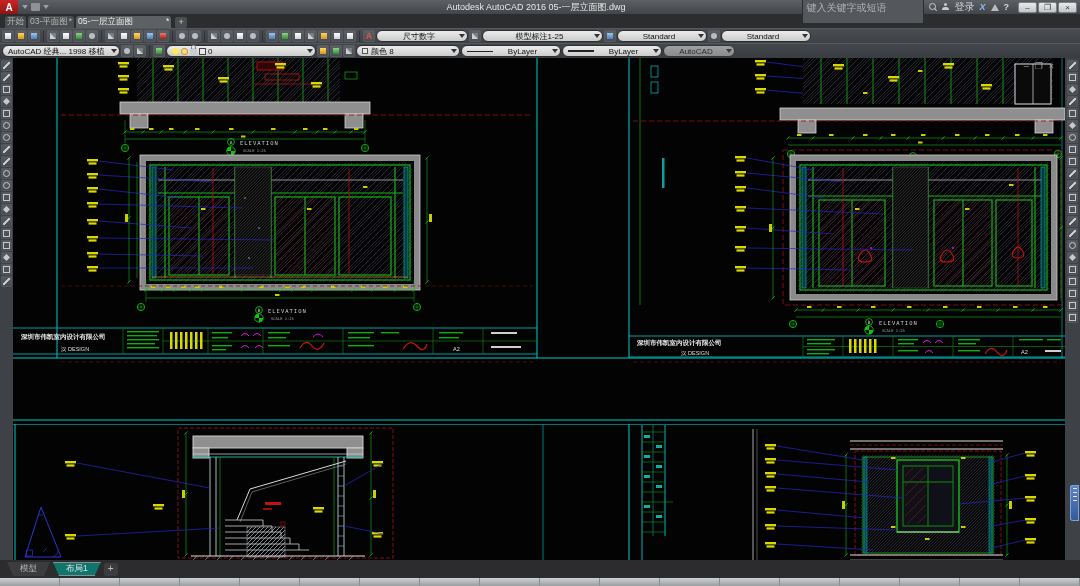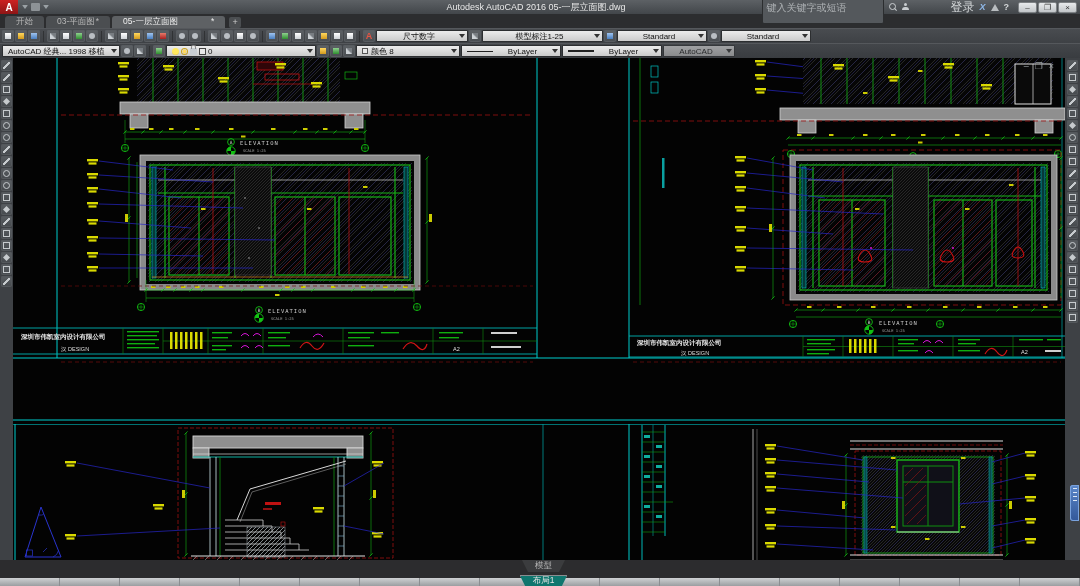--- a/index.html
+++ b/index.html
@@ -17,30 +17,30 @@
   .tright{margin-left:auto;display:flex;align-items:center;gap:5px;padding-right:3px;z-index:2;}
   .searchbox{width:122px;height:18px;background:#54585c;border:1px solid #2b2d2f;border-radius:2px;
     color:#ccc;font-size:10px;padding:16px 3px;}
   .searchbox::placeholder{color:#aeb2b5;}
   .mag{width:8px;height:8px;position:relative;}
   .mag::before{content:"";position:absolute;width:5px;height:5px;border:1.2px solid #c9cdd0;border-radius:50%;left:0;top:0;}
   .mag::after{content:"";position:absolute;width:3px;height:1.2px;background:#c9cdd0;left:4.5px;top:5.5px;transform:rotate(45deg);}
   .person{width:7px;height:8px;position:relative;}
   .person::before{content:"";position:absolute;width:3px;height:3px;border-radius:50%;background:#c9cdd0;left:2px;top:0;}
   .person::after{content:"";position:absolute;width:7px;height:3.5px;border-radius:3px 3px 0 0;background:#c9cdd0;left:0;top:3.8px;}
-  .signin{color:#d5d8da;font-size:12px;margin-left:36px;}
+  .signin{color:#d5d8da;font-size:10px;}
   .xch{color:#8fb8e8;font-weight:bold;font-size:9px;font-style:italic;}
   .tria{width:0;height:0;border-left:4px solid transparent;border-right:4px solid transparent;border-bottom:7px solid #b9bdc0;}
   .helpg{color:#d5d8da;font-size:9px;font-weight:bold;}
   .winbtns{display:flex;gap:1px;margin-left:4px;}
   .wbtn{width:19px;height:11px;background:linear-gradient(#e8eaec,#c2c6c9);border:1px solid #7d8184;
     border-radius:2px;color:#333;font-size:8px;line-height:9px;text-align:center;}
   
   .tabsrow{height:14px;background:#2c2d2f;display:flex;align-items:flex-end;padding-left:5px;}
-  .ftab{height:12px;padding:0 11px;margin-right:2px;font-size:8.5px;color:#b9b9b9;background:#4b4e51;
+  .ftab{height:12px;padding:0 2px;margin-right:2px;font-size:8.5px;color:#b9b9b9;background:#4b4e51;
     border-radius:3px 3px 0 0;display:flex;align-items:flex-start;}
   .ftab.active{background:#5e6164;color:#efefef;gap:32px;}
   .ftab .dirty{margin-left:1px;}
   .newtab{width:12px;height:11px;background:#4b4e51;border-radius:2px;color:#ccc;font-size:9px;
     line-height:10px;text-align:center;margin-left:2px;}
   
   .toolbar{height:15px;background:linear-gradient(#494c50,#3e4145);border-top:1px solid #55585c;
     display:flex;align-items:center;padding:0 2px;gap:1px;}
   .sep{width:1px;height:11px;background:#303234;margin:0 2px;}
   .ic{width:12px;height:12px;border-radius:2px;background:linear-gradient(#5e6266,#484c50);
@@ -48,21 +48,21 @@
   .ic::after{content:"";position:absolute;inset:3px;background:#a7adb2;}
   .ic.v1::after{background:linear-gradient(#fff,#cdd2d6);}
   .ic.v2::after{background:linear-gradient(#ffd75e,#d29a1e);}
   .ic.v3::after{background:linear-gradient(#9fc4ef,#4a7fc0);}
   .ic.v4::after{background:linear-gradient(#e87a6a,#a82020);}
   .ic.v5::after{background:linear-gradient(#8fd08f,#2f8f2f);}
   .ic.v6::after{background:#b9bec3;border-radius:50%;}
   .ic.v7::after{background:linear-gradient(45deg,#cdd2d6 40%,#787d82 60%);}
   .ic.glyph::after{display:none;}
   .ic.glyph{color:#e45544;font-weight:bold;font-size:9px;text-align:center;line-height:12px;}
-  .combo{height:12px;background:linear-gradient(#ececec,#cbcbcb);border:1px solid #2c2e30;border-radius:1px;
+  .combo{height:12px;background:linear-gradient(#ececec,#cbcbcb);border:1px solid #2c2e30;border-radius:6px;
     display:flex;align-items:center;font-size:8px;color:#111;padding:0 2px 0 5px;position:relative;flex:none;}
   .combo .cval{flex:1;text-align:center;white-space:nowrap;overflow:hidden;}
   .combo .left{text-align:left;}
   .combo .arr{width:0;height:0;border-left:3px solid transparent;border-right:3px solid transparent;
     border-top:4px solid #333;margin-left:3px;flex:none;}
   .combo.disabled{opacity:.55;}
   .swatch{width:6px;height:6px;background:#e8e8e8;border:1px solid #555;margin-right:3px;flex:none;}
   .ltline{width:26px;height:1px;background:#222;margin-right:3px;flex:none;}
   .mini{width:7px;height:7px;flex:none;margin-right:2px;}
   .mini.bulb{background:radial-gradient(circle at 50% 40%,#ffe95e 60%,#c8a018 100%);border-radius:50%;}
@@ -81,21 +81,21 @@
   .st.c::after{background:none;border:1px solid #c6cacd;border-radius:50%;}
   .st.r::after{background:none;border:1px solid #c6cacd;}
   .st.d::after{background:#c6cacd;clip-path:polygon(50% 0,100% 50%,50% 100%,0 50%);}
   .canvas{flex:1;position:relative;background:#030303;overflow:hidden;}
   .canvas svg{position:absolute;left:0;top:0;}
   .cwinctl{position:absolute;right:5px;top:3px;color:#9aa0a4;font-size:9px;letter-spacing:6px;z-index:3;}
   .navhandle{position:absolute;right:1px;top:427px;width:9px;height:36px;background:linear-gradient(#5a86c8,#33589a);
     border-radius:3px 0 0 3px;z-index:4;box-shadow:inset 0 0 0 1px #7aa2dd;}
   .navhandle i{display:block;width:4px;height:1px;background:#dce6f5;margin:3px auto 0;}
   
-  .layoutrow{height:18px;background:#2c2c2e;display:flex;align-items:center;padding-left:7px;gap:3px;flex-direction:column;}
+  .layoutrow{height:18px;background:#2c2c2e;display:flex;align-items:center;padding-left:7px;gap:3px;}
   .ltab{height:14px;padding:0 13px;font-size:8.5px;color:#b5b5b5;background:#3b3c3e;display:flex;align-items:center;
     clip-path:polygon(0 0,100% 0,calc(100% - 6px) 100%,6px 100%);}
   .ltab.active{background:#0f766e;color:#e2e2e2;box-shadow:inset 0 0 0 1px #8a8d90;}
   .lplus{width:14px;height:13px;background:#3b3c3e;border-radius:2px;color:#bbb;font-size:10px;
     line-height:12px;text-align:center;}
   
   .statusstrip{height:8px;background:linear-gradient(#cfd1d3,#9b9ea1);
     background-image:repeating-linear-gradient(90deg,transparent 0 59px,#8b8e91 59px 60px),linear-gradient(#cfd1d3,#9b9ea1);}
 </style>
 </head>

